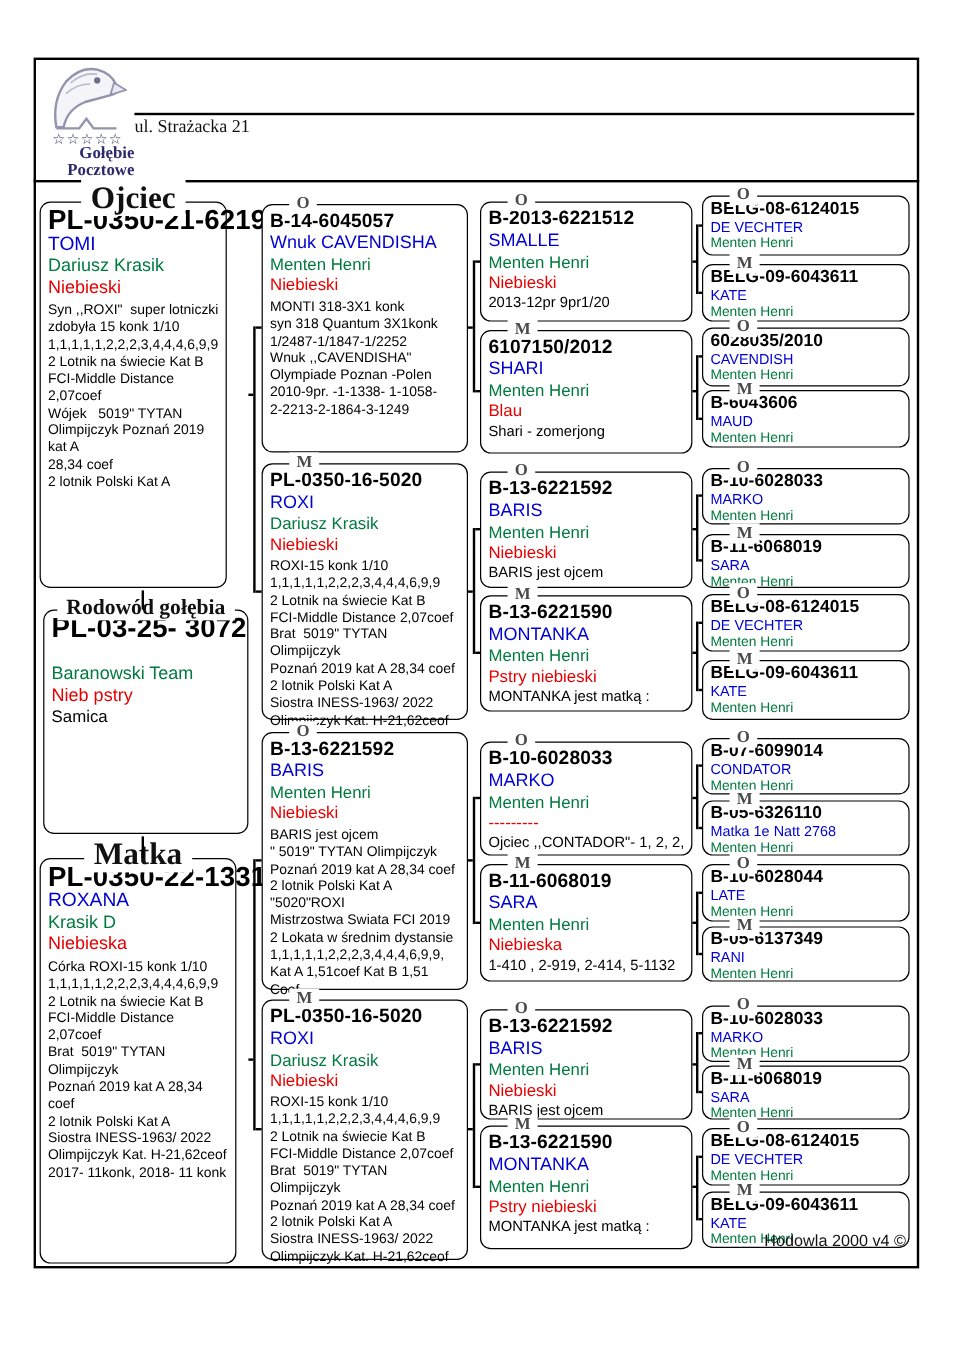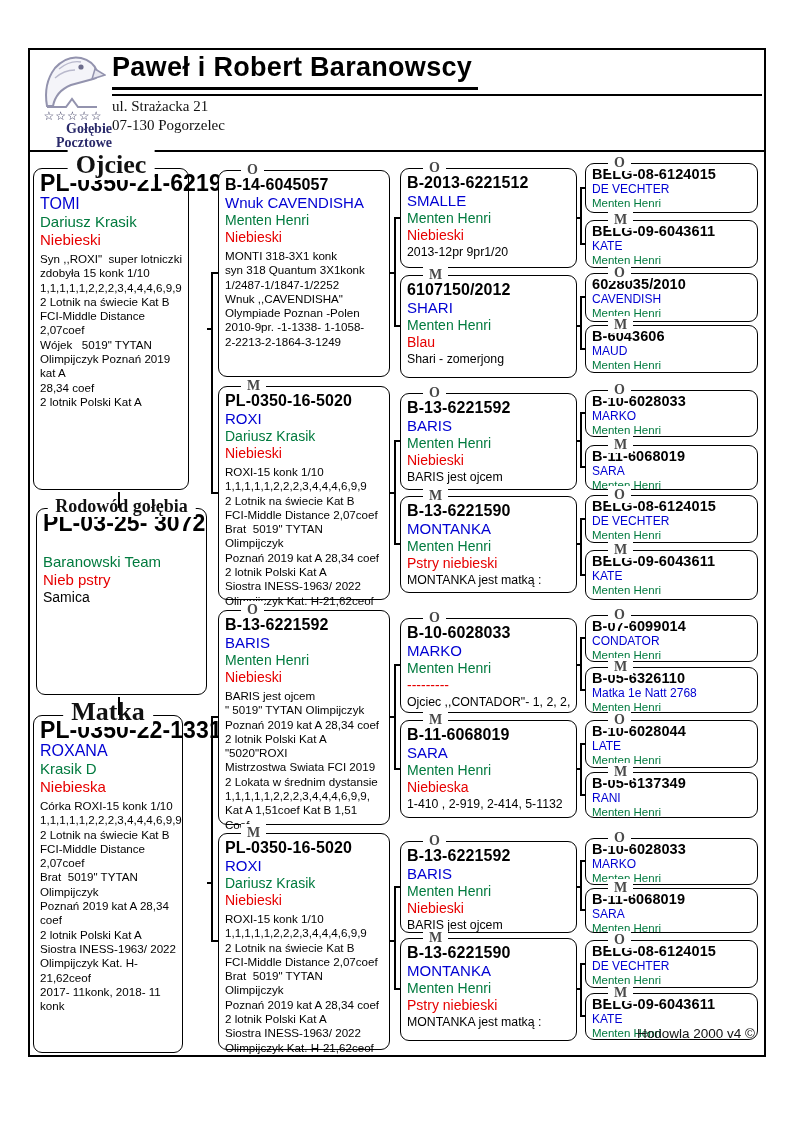--- a/index.html
+++ b/index.html
@@ -56,25 +56,23 @@
         <path d="M55 17 L65 23 L52 27 Z" fill="#e8e8f0" stroke="#9393ae" stroke-width="1.5"></path>
         <circle cx="41" cy="15" r="2.6" fill="#6d6d8c"></circle>
         <path d="M19 17 Q30 8 41 10 M15 26 Q24 18 35 18" fill="none" stroke="#b9b9cc" stroke-width="1.4"></path>
         <path d="M7 55 L26 55 L32 47 L38 55 L57 55" fill="none" stroke="#9393ae" stroke-width="2"></path>
       </svg>
     </span>
     <div class="stars">☆☆☆☆☆</div>
     <div class="logo-txt">Gołębie</div>
     <div class="logo-txt">Pocztowe</div>
   </div>
-  <h1 class="main-title">Paweł i Robert Baranowscy</h1>
   <div class="title-rule"></div>
   <div class="addr">
     <div>ul. Strażacka 21</div>
-    <div>07-130 Pogorzelec</div>
   </div>
   <div class="hdr-rule"></div>
 
   <div id="pedigree">
       <div class="box col1" style="left: 33px; top: 168px; width: 156px; height: 322px;">
         <span class="box-title t-big">Ojciec</span>
         <div class="ring">PL-0350-21-6219</div>
         <div class="name">TOMI</div>
         <div class="breeder">Dariusz Krasik</div>
         <div class="colorline">Niebieski</div>
@@ -91,21 +89,21 @@
         </div>
       </div>
       <div class="box col1" style="left: 36px; top: 508px; width: 171px; height: 187px;">
         <span class="box-title t-mid">Rodowód gołębia</span>
         <div class="ring">PL-03-25- 3072</div>
         <div class="name"></div>
         <div class="breeder">Baranowski Team</div>
         <div class="colorline">Nieb pstry</div>
         <div class="sexline">Samica</div>
       </div>
-      <div class="box col1" style="left: 33px; top: 715px; width: 150px; height: 338px;">
+      <div class="box col1" style="left: 33px; top: 715px; width: 164px; height: 338px;">
         <span class="box-title t-big">Matka</span>
         <div class="ring">PL-0350-22-1331</div>
         <div class="name">ROXANA</div>
         <div class="breeder">Krasik D</div>
         <div class="colorline">Niebieska</div>
         <div class="notes">
           <div class="note">Córka ROXI-15 konk 1/10</div>
           <div class="note">1,1,1,1,1,2,2,2,3,4,4,4,6,9,9</div>
           <div class="note">2 Lotnik na świecie Kat B</div>
           <div class="note">FCI-Middle Distance 2,07coef</div>

